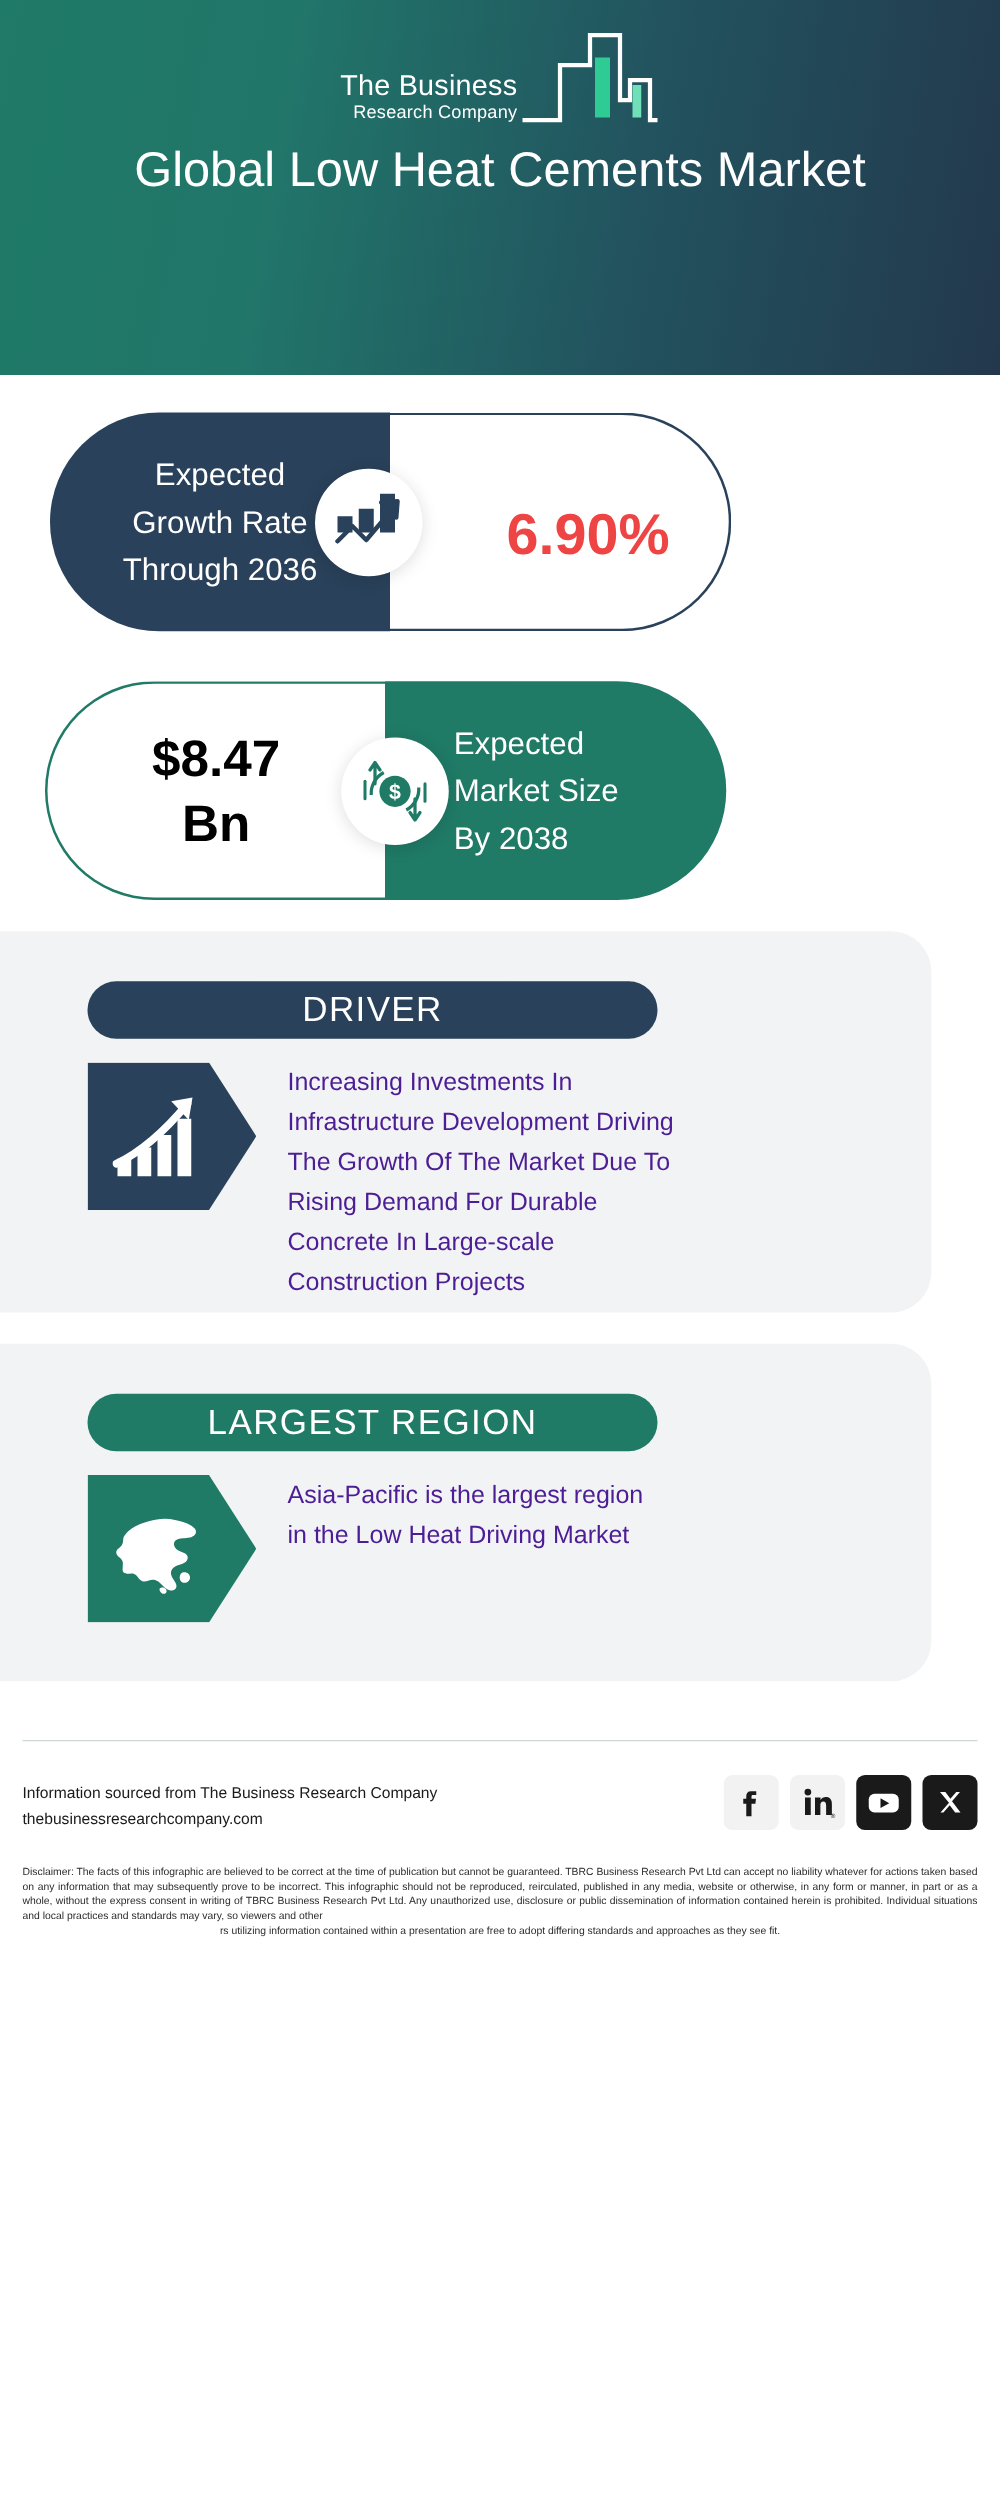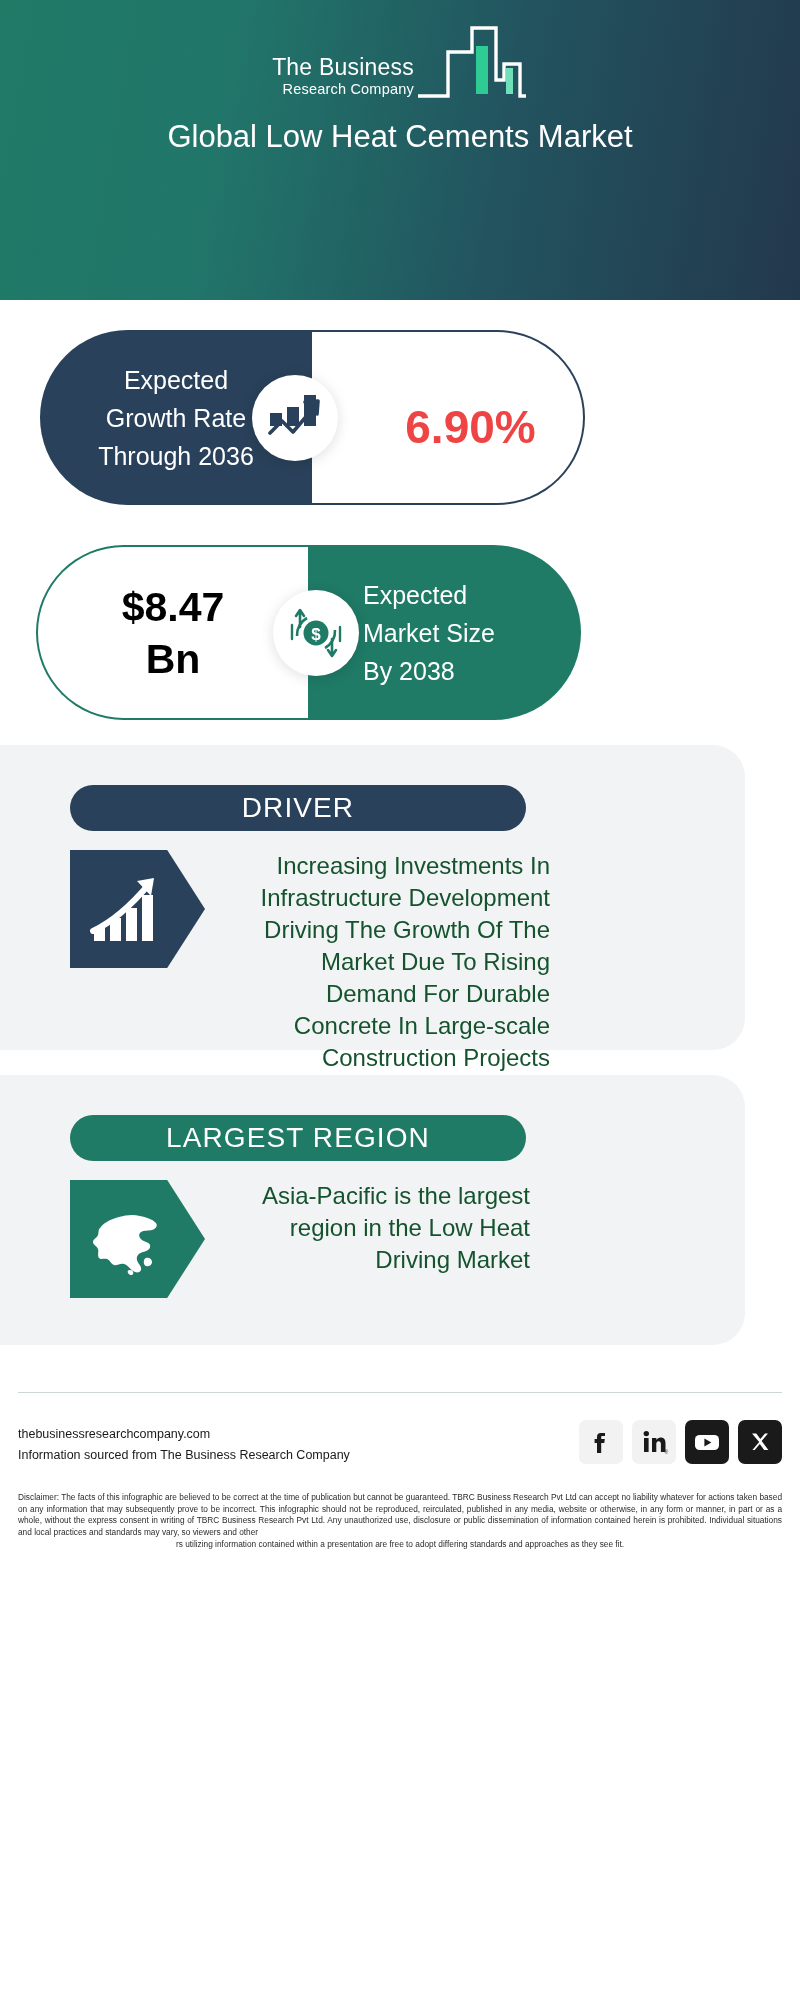--- a/index.html
+++ b/index.html
@@ -28,21 +28,21 @@
   }
   .logo-line2 {
     color: #ffffff; font-size: 14.5px; letter-spacing: .2px;
     font-weight: 400; line-height: 18px; white-space: nowrap;
   }
   .logo-mark { margin-left: 2px; }
 
   .header-title {
     position: absolute; left: 60px; top: 112px; width: 680px;
     text-align: center; color: #ffffff;
-    font-size: 31px; line-height: 50px; font-weight: 400;
+    font-size: 39px; line-height: 50px; font-weight: 400;
   }
 
   
   .growth-row { position: absolute; left: 40px; top: 330px; width: 545px; height: 175px; }
   .gr-left {
     position: absolute; left: 0; top: 0; width: 272px; height: 175px;
     background: #29415a; border-radius: 88px 0 0 88px;
     display: flex; flex-direction: column; justify-content: center; align-items: center;
   }
   .gr-left span {
@@ -103,21 +103,21 @@
   .pill span { color: #ffffff; font-size: 28px; letter-spacing: 1.1px; }
 
   .panel-body { position: absolute; left: 70px; top: 105px; display: flex; }
   .tag-icon {
     width: 135px; height: 118px; flex: 0 0 135px;
     clip-path: polygon(0 0, 72% 0, 100% 50%, 72% 100%, 0 100%);
     display: flex; justify-content: center; align-items: center;
   }
   .tag-driver { background: #29415a; }
   .tag-region { background: #1f7a66; }
-  .panel-text { margin-left: 25px; font-size: 24px; line-height: 32px; color: #14532d; text-align: right; }
+  .panel-text { margin-left: 25px; font-size: 20px; line-height: 32px; color: #4c1d95; }
   #driver-text { width: 320px; }
   #region-text { width: 300px; }
 
   
   .footer-divider {
     position: absolute; left: 18px; top: 1392px; width: 764px; height: 1px;
     background: #cfd6d6;
   }
   .footer-main { position: absolute; left: 18px; top: 1420px; width: 764px; height: 62px; }
   .src-lines { position: absolute; left: 0; top: 4px; }
@@ -240,22 +240,22 @@
       </svg>
     </div>
     <div class="panel-text" id="region-text">Asia-Pacific is the largest region in the Low Heat Driving Market</div>
   </div>
 </div>
 
 <div class="footer-divider"></div>
 
 <div class="footer-main">
   <div class="src-lines">
+    <div>Information sourced from The Business Research Company</div>
     <div>thebusinessresearchcompany.com</div>
-    <div>Information sourced from The Business Research Company</div>
   </div>
   <div class="socials">
     <div class="soc soc-fb">
       <svg width="30" height="30" viewBox="0 0 30 30">
         <path fill="#1a1a1a" d="M18 6h-3.2C12.2 6 11 7.6 11 10v2H8.6v4H11v10h4.2V16h3.1l.5-4h-3.6v-1.6c0-.9.2-1.4 1.4-1.4H19V6z"></path>
       </svg>
     </div>
     <div class="soc soc-li">
       <svg width="30" height="30" viewBox="0 0 30 30">
         <rect x="5" y="11" width="4.6" height="14" fill="#1a1a1a"></rect>

